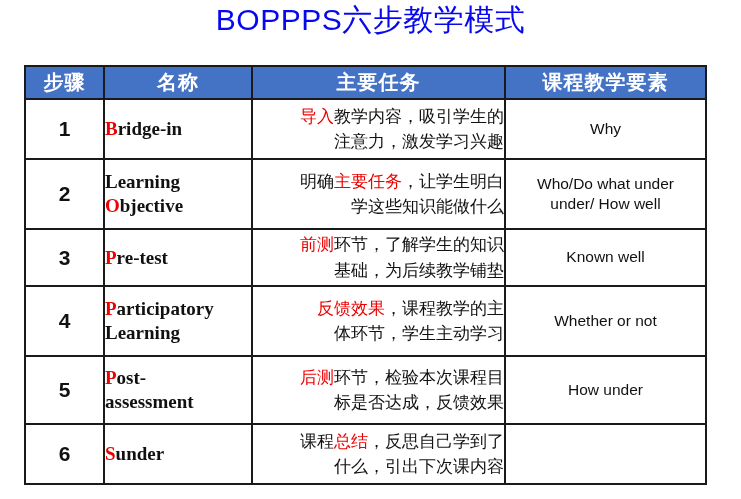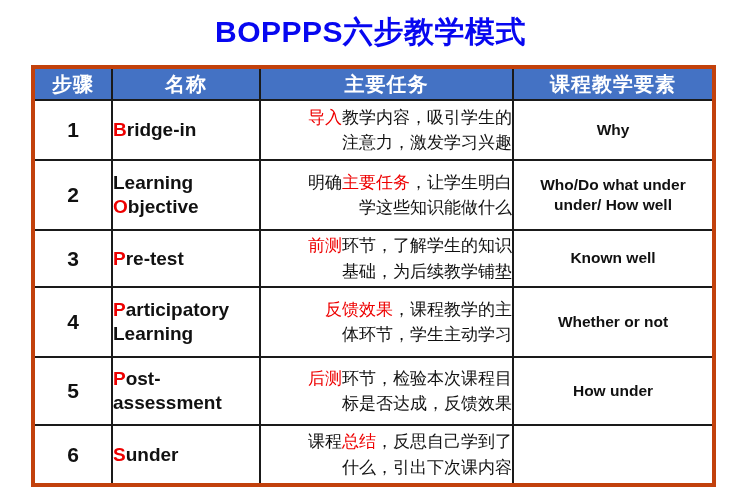--- a/index.html
+++ b/index.html
@@ -10,37 +10,37 @@
   }
   .page {
     position: relative;
     width: 741px;
     height: 499px;
     background: #ffffff;
     overflow: hidden;
   }
   .title {
     position: absolute;
-    top: 12px;
+    top: 0;
     left: 0;
     width: 741px;
     text-align: center;
     font-size: 30px;
-    font-weight: 700;
+    font-weight: 400;
     letter-spacing: 0.5px;
     color: #0707f0;
   }
   table.bopps {
     position: absolute;
-    left: 31px;
+    left: 24px;
     top: 65px;
     width: 681px;
     border-collapse: collapse;
     table-layout: fixed;
-    border: 4px solid #c2410c;
+    border: 2px solid #c2410c;
   }
   table.bopps th, table.bopps td {
     border: 2px solid #1a1a1a;
     padding: 0;
     vertical-align: middle;
     overflow: hidden;
   }
   tr.hdr { height: 33px; }
   tr.r1 { height: 60px; }
   tr.r2 { height: 70px; }
@@ -64,34 +64,35 @@
   }
   td.c-name {
     text-align: left;
     padding-left: 12px;
     padding-right: 4px;
     font-size: 19px;
     font-weight: bold;
     color: #111111;
     white-space: pre-line;
     line-height: 1.25;
+    font-family: Liberation Serif, serif;
   }
   td.c-task {
     text-align: right;
     padding-left: 8px;
     padding-right: 4px;
     font-size: 17px;
     color: #111111;
     white-space: pre-line;
     line-height: 1.5;
   }
   td.c-elem {
     text-align: center;
     font-size: 15.5px;
-    font-weight: bold;
+    font-weight: normal;
     color: #111111;
     white-space: pre-line;
     line-height: 1.3;
     padding: 0 4px;
   }
   .red { color: #ee0000; }
 </style>
 </head>
 <body>
 

